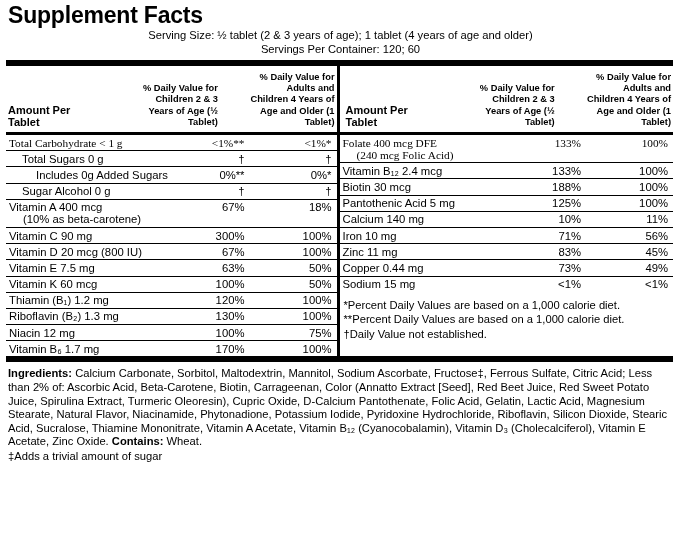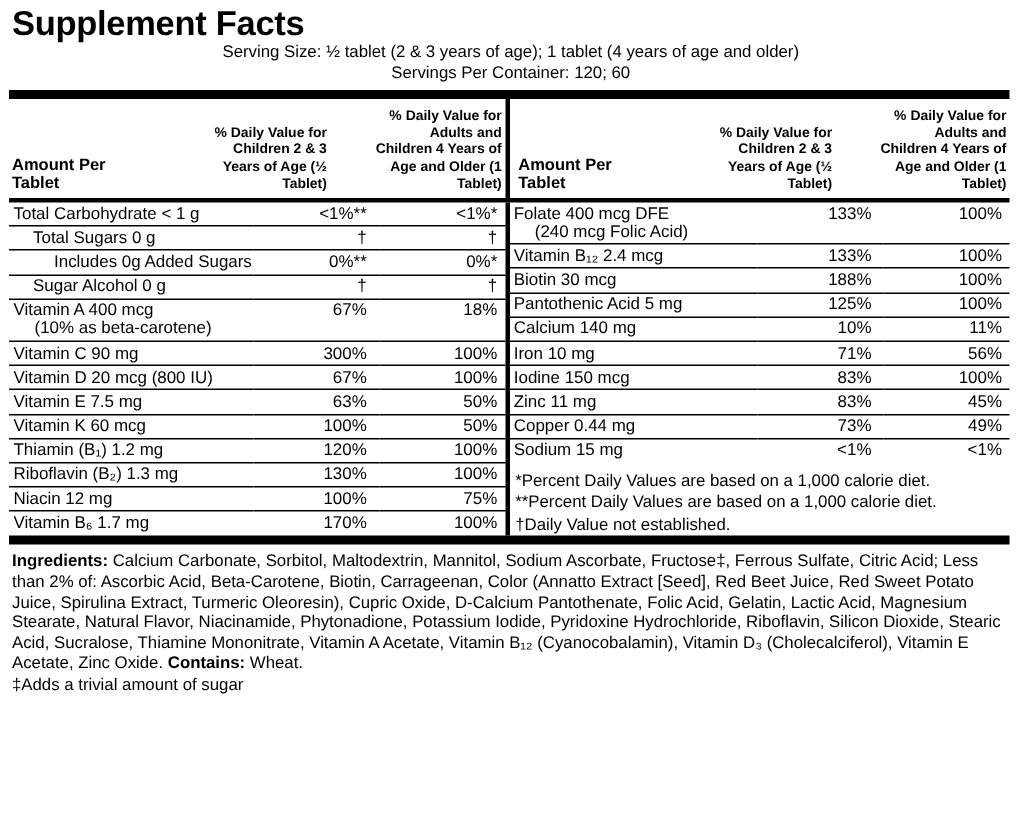--- a/index.html
+++ b/index.html
@@ -78,21 +78,21 @@
   table.nutr {
     width: 100%;
     border-collapse: collapse;
     font-size: 11.3px;
   }
   table.nutr td {
     padding: 1.6px 0 1.6px 0;
     vertical-align: top;
     border-top: 1px solid #000;
   }
-  table.nutr tr.first td { border-top: none; }
+  table.nutr tr.first td { border-top: none; font-family: Liberation Serif, serif; }
   table.nutr td.name {
     padding-left: 3px;
   }
   table.nutr td.v1 {
     width: 84px;
     text-align: right;
     padding-right: 8px;
     white-space: nowrap;
   }
   table.nutr td.v2 {
@@ -255,25 +255,20 @@
               <td class="name">Calcium 140 mg</td>
               <td class="v1">10%</td>
               <td class="v2">11%</td>
             </tr>
             <tr>
               <td class="name">Iron 10 mg</td>
               <td class="v1">71%</td>
               <td class="v2">56%</td>
             </tr>
             <tr>
-              <td class="name">Iodine 150 mcg</td>
-              <td class="v1">83%</td>
-              <td class="v2">100%</td>
-            </tr>
-            <tr>
               <td class="name">Zinc 11 mg</td>
               <td class="v1">83%</td>
               <td class="v2">45%</td>
             </tr>
             <tr>
               <td class="name">Copper 0.44 mg</td>
               <td class="v1">73%</td>
               <td class="v2">49%</td>
             </tr>
             <tr>

